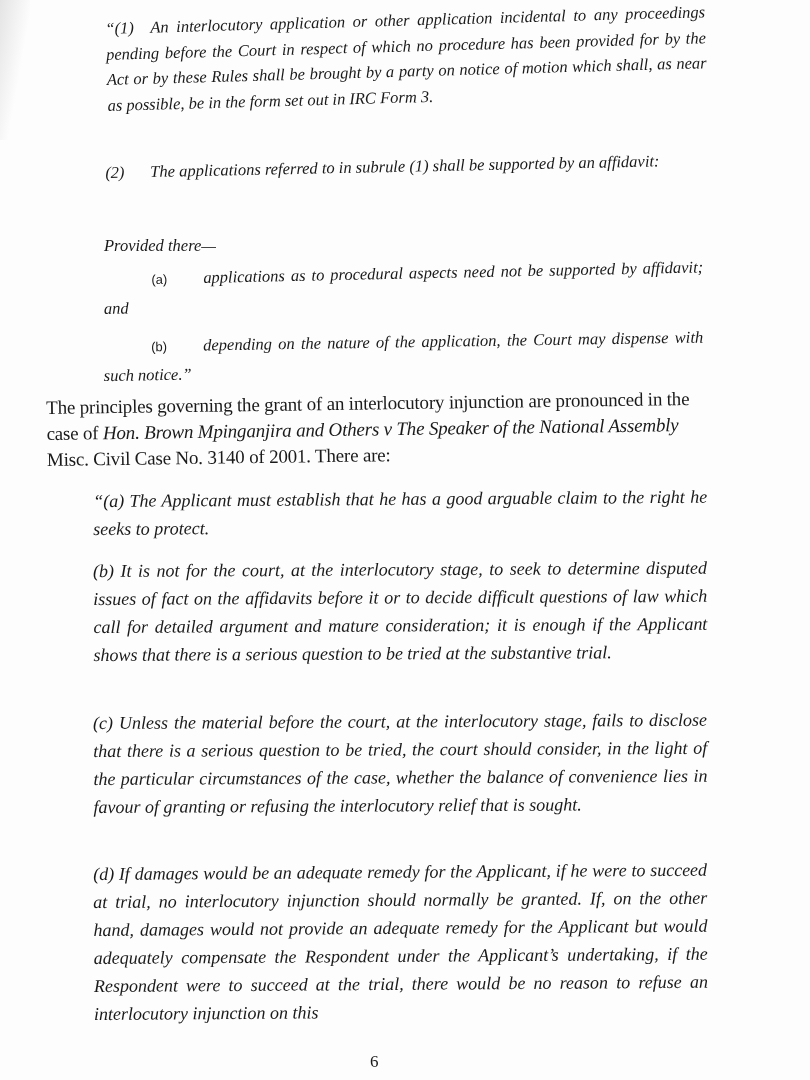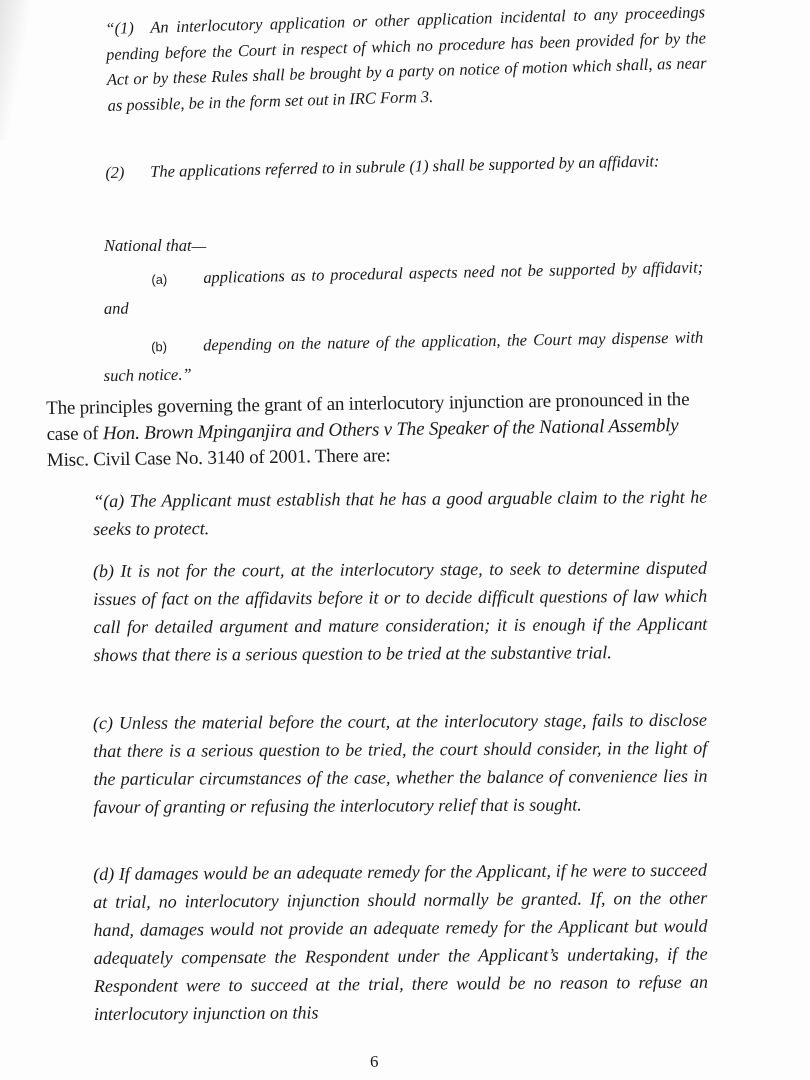--- a/index.html
+++ b/index.html
@@ -133,21 +133,21 @@
   <div class="edge-shadow"></div>
 
   <div class="block rule-quote tilted">
     <span class="label-it">“(1)</span><span>An interlocutory application or other application incidental to any proceedings pending before the Court in respect of which no procedure has been provided for by the Act or by these Rules shall be brought by a party on notice of motion which shall, as near as possible, be in the form set out in IRC Form 3.</span>
   </div>
 
   <div class="block rule-sub2 tilted">
     <span class="label-it">(2)</span><span>The applications referred to in subrule (1) shall be supported by an affidavit:</span>
   </div>
 
-  <div class="block proviso">National that—</div>
+  <div class="block proviso">Provided there—</div>
 
   <div class="block item-a tilted justify">
     <span class="label-sans">(a)</span><span>applications as to procedural aspects need not be supported by affidavit; and</span>
   </div>
 
   <div class="block item-b tilted justify">
     <span class="label-sans">(b)</span><span>depending on the nature of the application, the Court may dispense with such notice.”</span>
   </div>
 
   <div class="body-para tilted">

